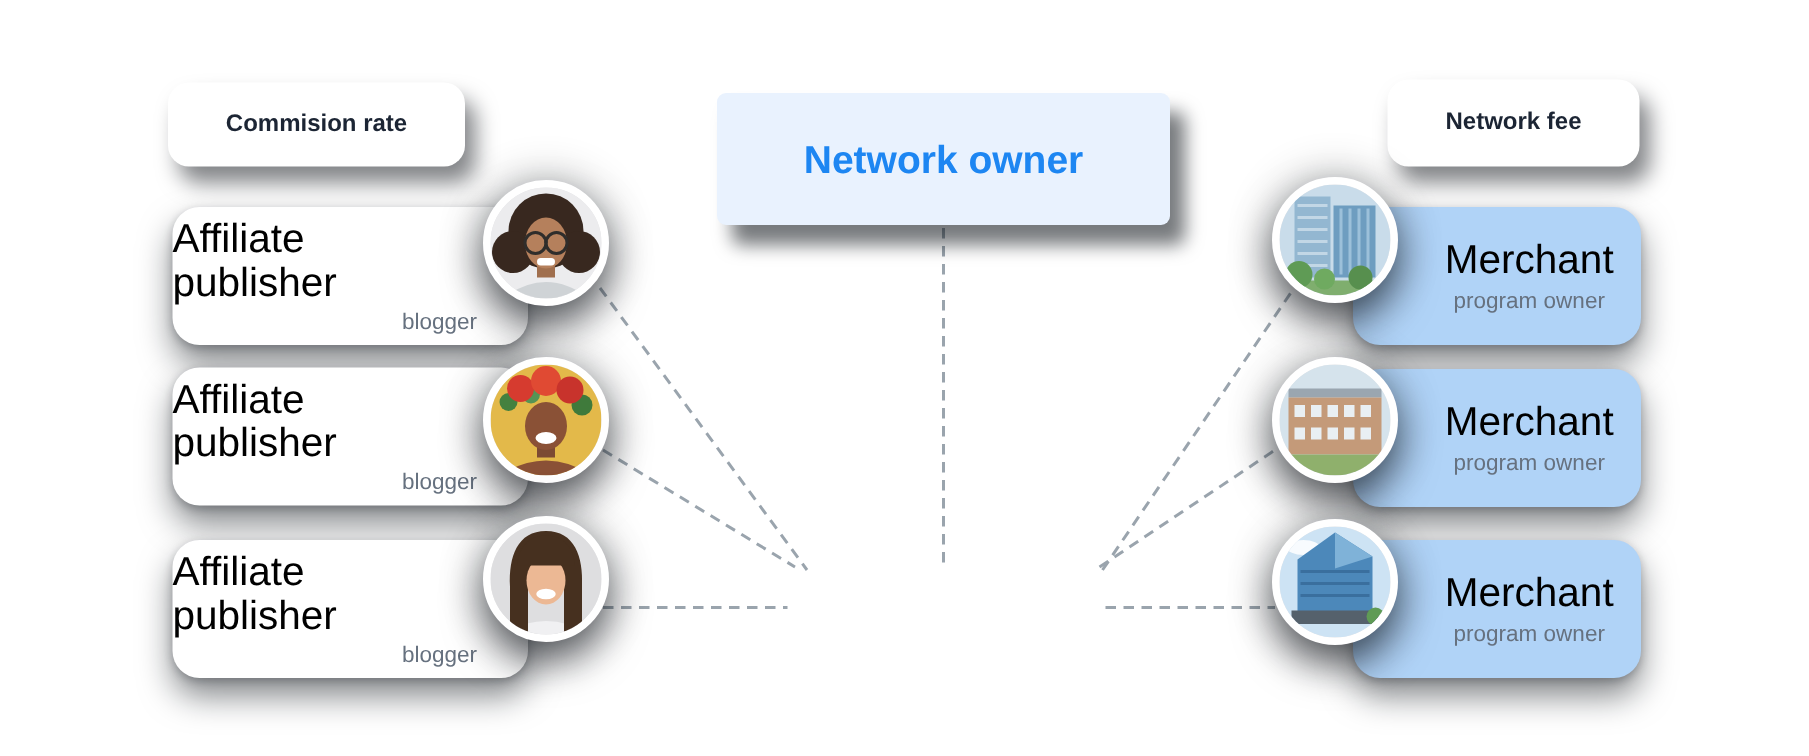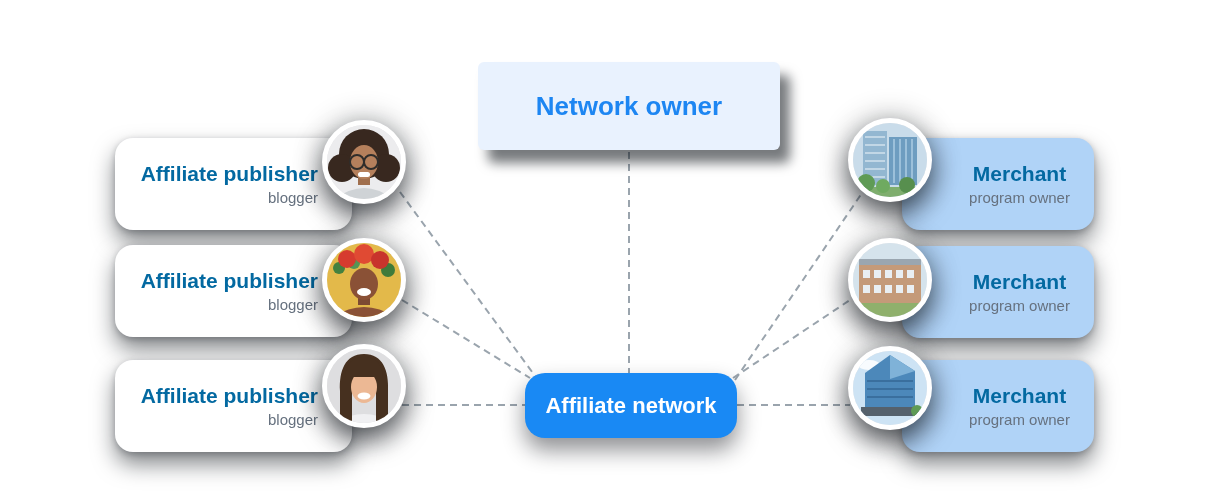--- a/index.html
+++ b/index.html
@@ -18,21 +18,21 @@
     box-shadow:7px 11px 14px rgba(8,12,18,.5);
   }
   
   .card{
     height:92px;border-radius:18px;z-index:2;
     display:flex;flex-direction:column;justify-content:center;gap:5px;
     box-shadow:0 12px 22px rgba(10,15,22,.5), 0 2px 6px rgba(10,15,22,.22);
   }
   .pub{left:115px;width:237px;background:#ffffff;align-items:flex-end;padding-right:34px;box-sizing:border-box;}
   .mer{left:902px;width:192px;background:#b0d3f7;align-items:center;padding-left:43px;box-sizing:border-box;}
-  .card-title{font-weight:700;font-size:21px;color:#0369a1;line-height:1.05;}
+  .card-title{font-weight:400;font-size:27px;color:#000000;line-height:1.05;}
   .card-sub{font-weight:400;font-size:15px;color:#66717f;line-height:1.05;}
   
   .owner{
     left:478px;top:62px;width:302px;height:88px;border-radius:6px;z-index:2;
     background:#e9f2fe;display:flex;align-items:center;justify-content:center;
     font-weight:700;font-size:26px;color:#1d86f2;
     box-shadow:10px 13px 12px rgba(8,12,18,.55);
   }
   .netbtn{
     left:525px;top:373px;width:212px;height:65px;border-radius:20px;z-index:4;
@@ -60,23 +60,24 @@
       <path d="M629 152 L629 378"></path>
       <path d="M400 192 L538 380"></path>
       <path d="M402 300 L530 378"></path>
       <path d="M402 405 L525 405"></path>
       <path d="M735 380 L862 193"></path>
       <path d="M733 378 L850 300"></path>
       <path d="M737 405 L850 405"></path>
     </g>
   </svg>
 
+  <div class="abs badge" style="left:112px;top:55px;width:198px;height:56px;">Commision rate</div>
+  <div class="abs badge" style="left:925px;top:53px;width:168px;height:58px;">Network fee</div>
 
   <div class="abs owner">Network owner</div>
-  <div class="abs netbtn">Affiliate network</div>
 
   <div class="abs card pub" style="top:138px;">
     <div class="card-title">Affiliate publisher</div>
     <div class="card-sub">blogger</div>
   </div>
   <div class="abs card pub" style="top:245px;">
     <div class="card-title">Affiliate publisher</div>
     <div class="card-sub">blogger</div>
   </div>
   <div class="abs card pub" style="top:360px;">

